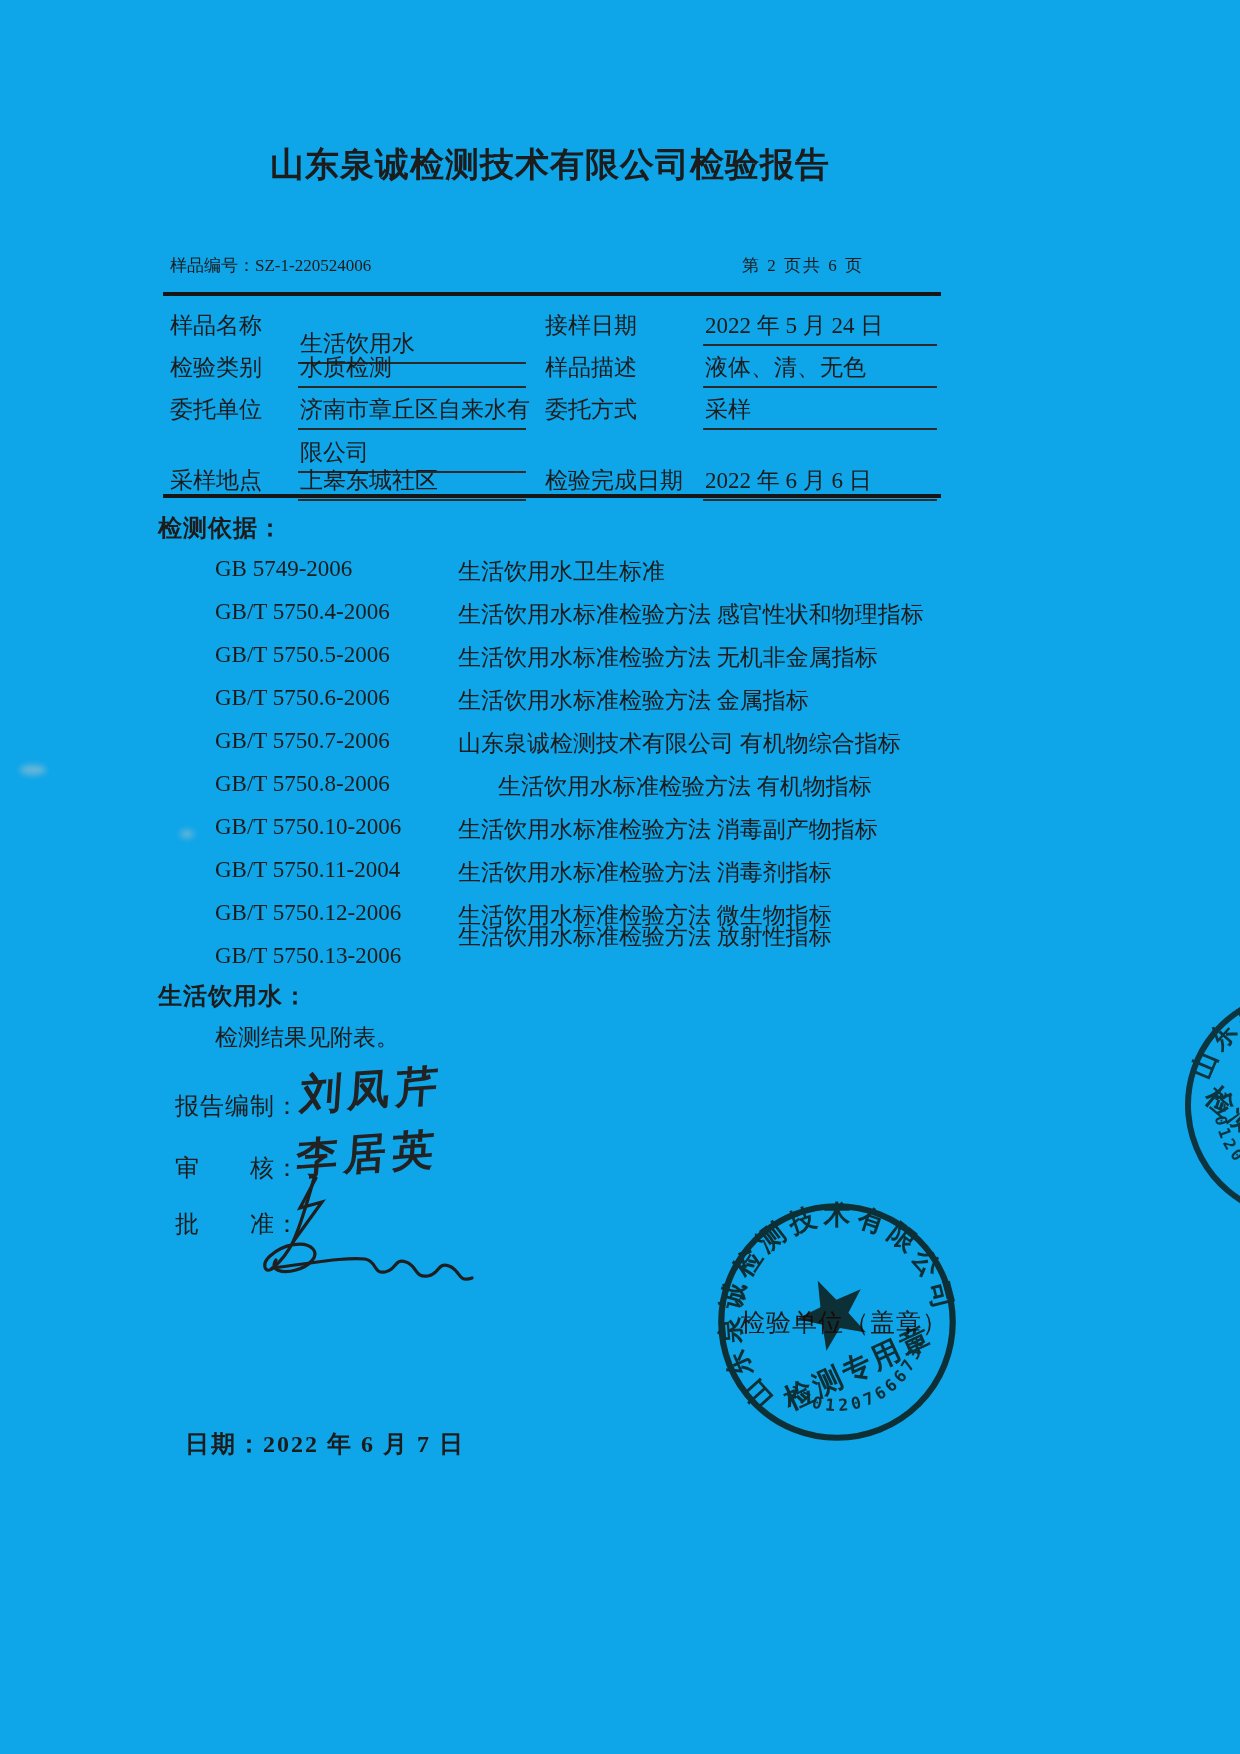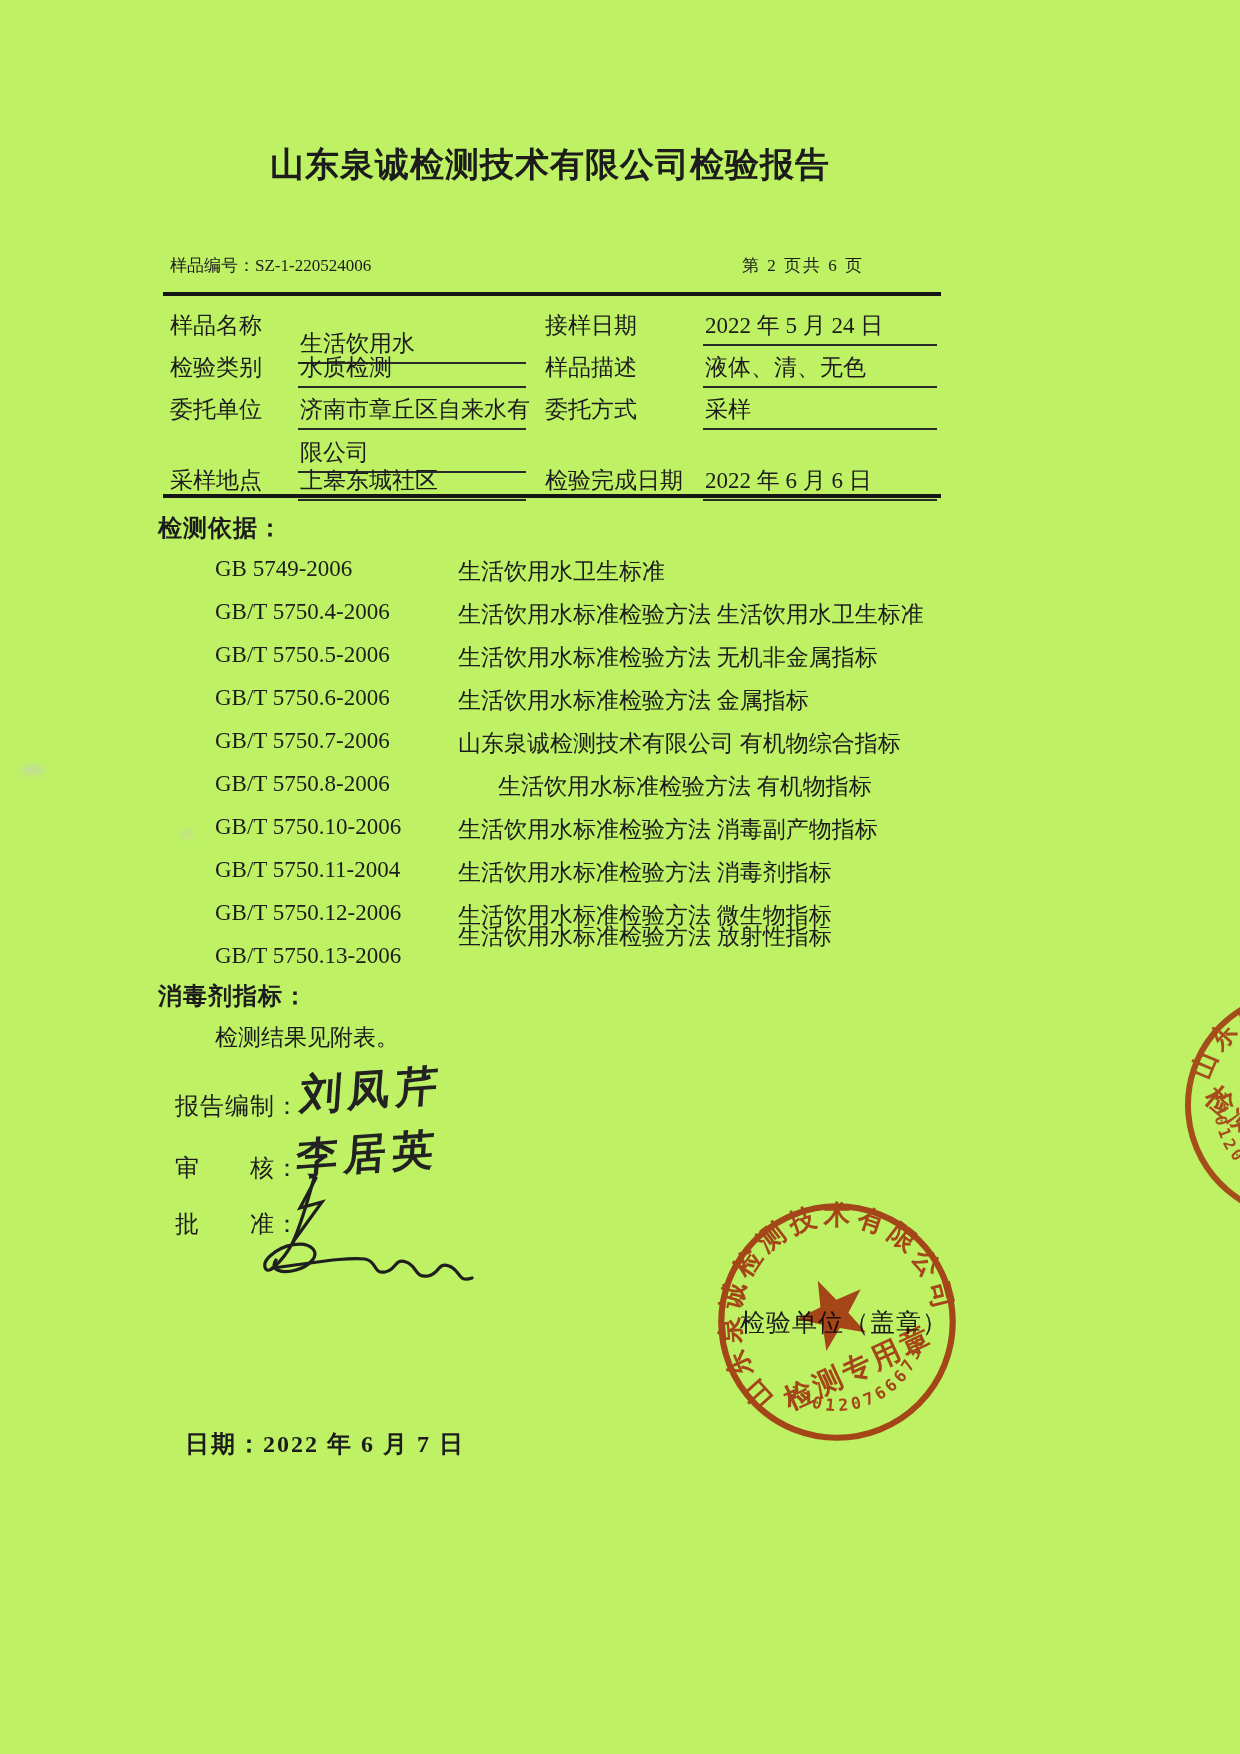--- a/index.html
+++ b/index.html
@@ -1,18 +1,18 @@
 <!DOCTYPE html>
 <html><head>
 <meta charset="utf-8">
 <style>
   html,body { margin:0; padding:0; background:#9a9a9a; }
   .page {
     position:relative; width:1240px; height:1754px; margin:0 auto;
-    background:#bef264; overflow:hidden;
+    background:#0ea5e9; overflow:hidden;
     font-family:"Liberation Serif","DejaVu Serif",serif;
     color:#1c1c1c;
   }
   .abs { position:absolute; }
 
   .title {
     position:absolute; left:160px; top:142px; width:780px;
     margin:0; text-align:center; font-size:34px; font-weight:700; letter-spacing:1px;
   }
 
@@ -96,39 +96,39 @@
   <div class="cell" style="left:545px;top:465px;">检验完成日期</div>
   <div class="cell val rval" style="top:465px;">2022 年 6 月 6 日</div>
 
   <div class="rule rule-mid"></div>
 
   <div class="heading" style="top:512px;">检测依据：</div>
 
   <div class="code" style="top:556px;">GB 5749-2006</div>
   <div class="std" style="top:556px;">生活饮用水卫生标准</div>
   <div class="code" style="top:599px;">GB/T 5750.4-2006</div>
-  <div class="std" style="top:599px;">生活饮用水标准检验方法 生活饮用水卫生标准</div>
+  <div class="std" style="top:599px;">生活饮用水标准检验方法 感官性状和物理指标</div>
   <div class="code" style="top:642px;">GB/T 5750.5-2006</div>
   <div class="std" style="top:642px;">生活饮用水标准检验方法 无机非金属指标</div>
   <div class="code" style="top:685px;">GB/T 5750.6-2006</div>
   <div class="std" style="top:685px;">生活饮用水标准检验方法 金属指标</div>
   <div class="code" style="top:728px;">GB/T 5750.7-2006</div>
   <div class="std" style="top:728px;">山东泉诚检测技术有限公司 有机物综合指标</div>
   <div class="code" style="top:771px;">GB/T 5750.8-2006</div>
   <div class="std" style="top:771px;margin-left:40px;">生活饮用水标准检验方法 有机物指标</div>
   <div class="code" style="top:814px;">GB/T 5750.10-2006</div>
   <div class="std" style="top:814px;">生活饮用水标准检验方法 消毒副产物指标</div>
   <div class="code" style="top:857px;">GB/T 5750.11-2004</div>
   <div class="std" style="top:857px;">生活饮用水标准检验方法 消毒剂指标</div>
   <div class="code" style="top:900px;">GB/T 5750.12-2006</div>
   <div class="std" style="top:900px;">生活饮用水标准检验方法 微生物指标</div>
   <div class="code" style="top:943px;">GB/T 5750.13-2006</div>
   <div class="std" style="top:921px;">生活饮用水标准检验方法 放射性指标</div>
 
-  <div class="heading" style="top:980px;">消毒剂指标：</div>
+  <div class="heading" style="top:980px;">生活饮用水：</div>
   <div class="body-text" style="left:215px;top:1022px;">检测结果见附表。</div>
 
   <div class="sig-label" style="top:1090px;">报告编制：</div>
   <div class="sig-hand" style="left:300px;top:1062px;">刘凤芹</div>
 
   <div class="sig-label" style="top:1152px;">审　　核：</div>
   <div class="sig-hand" style="left:296px;top:1126px;">李居英</div>
 
   <div class="sig-label" style="top:1208px;">批　　准：</div>
   <svg class="sig-svg" style="left:252px;top:1172px;" width="240" height="120" viewBox="0 0 240 120">

